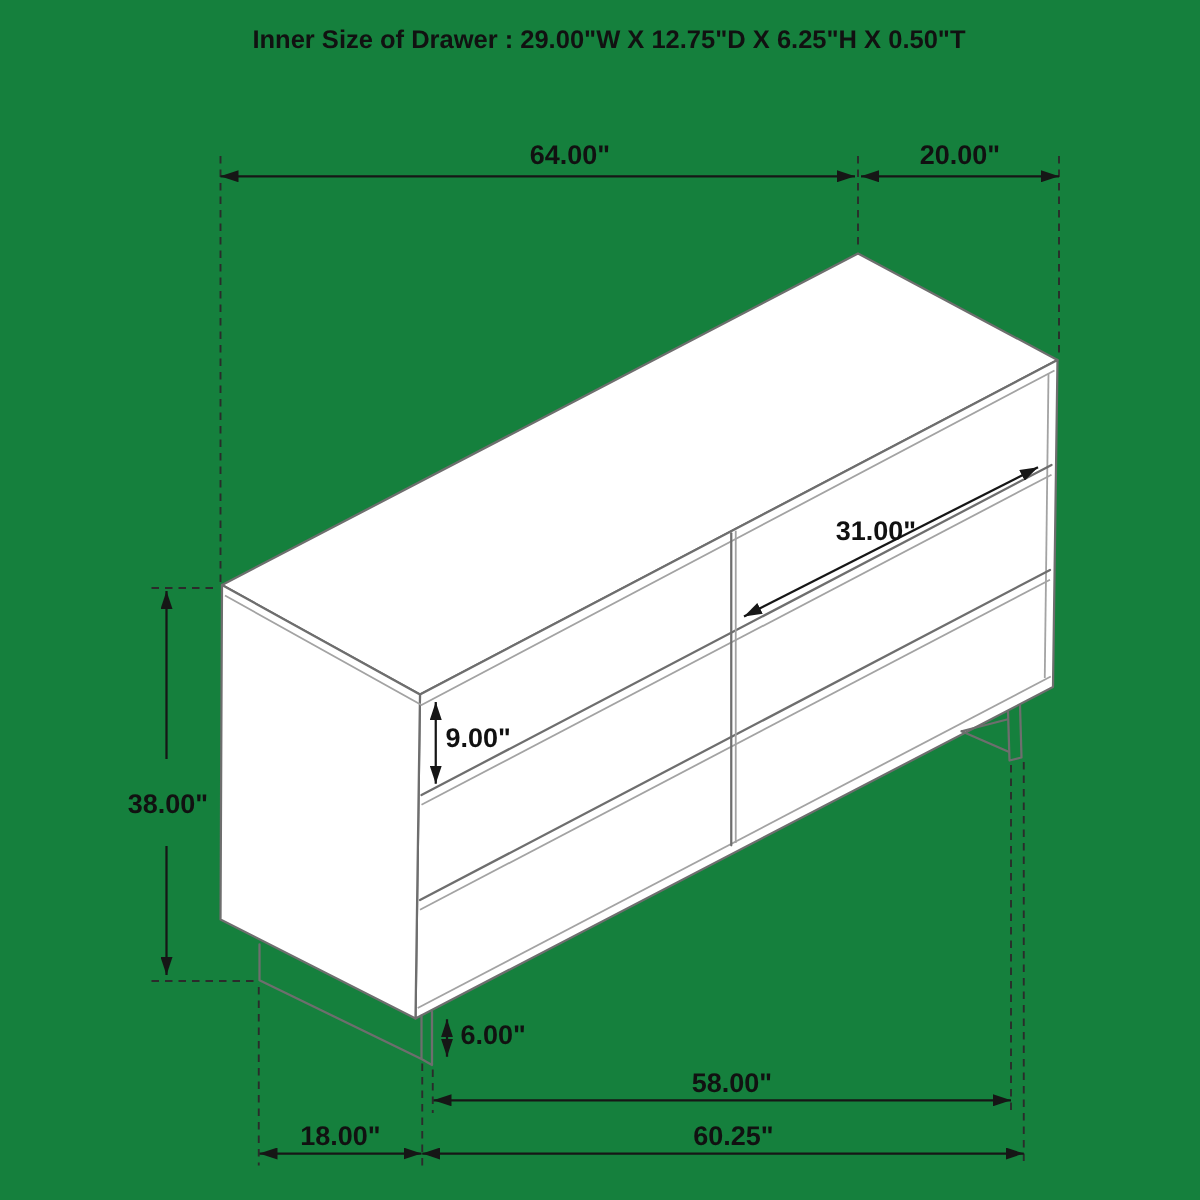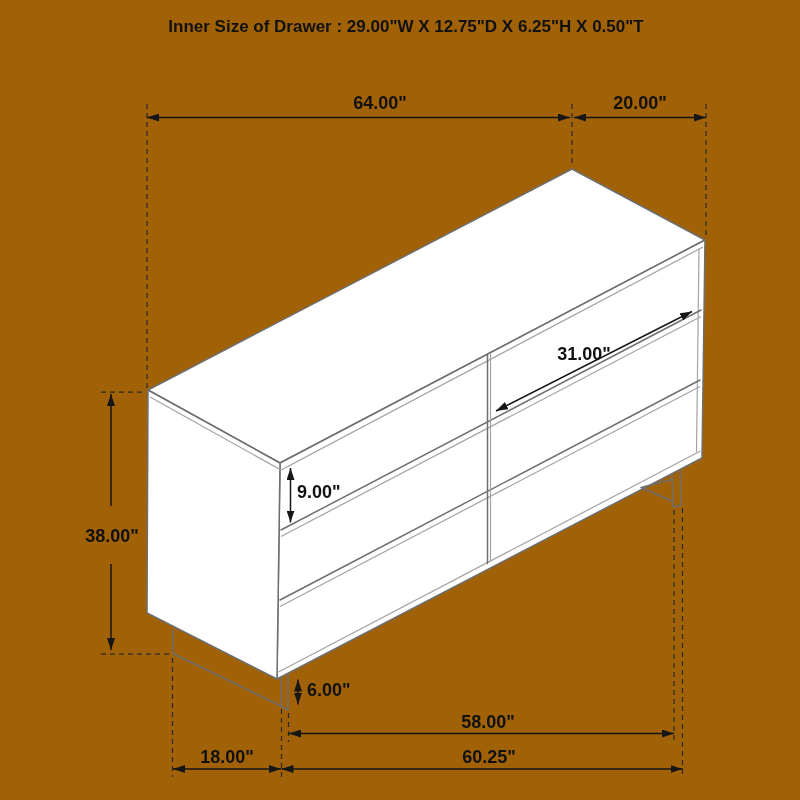--- a/index.html
+++ b/index.html
@@ -1,16 +1,16 @@
 <!DOCTYPE html>
 <html><head>
 <meta charset="utf-8">
 <style>
   html,body{margin:0;padding:0;background:#ffffff;}
-  .stage{position:relative;width:800px;height:800px;background:#a16207;overflow:hidden;text-decoration:underline;}
+  .stage{position:relative;width:800px;height:800px;background:#15803d;overflow:hidden;text-decoration:underline;}
   svg{display:block;}
   text{font-family:"Liberation Sans",sans-serif;font-weight:bold;fill:#111111;}
   .title-text{font-size:17px;}
   .dim-text{font-size:18px;}
   .furn{stroke:#6e6e6e;stroke-width:1.5;fill:none;stroke-linejoin:round;stroke-linecap:round;}
   .furn-fill{fill:#ffffff;}
   .furn-lite{stroke:#a3a3a3;stroke-width:1.2;fill:none;}
   .ext{stroke:#2b2b2b;stroke-width:1.25;stroke-dasharray:5 4;fill:none;}
   .dim{stroke:#161616;stroke-width:1.5;fill:none;}
 </style>

